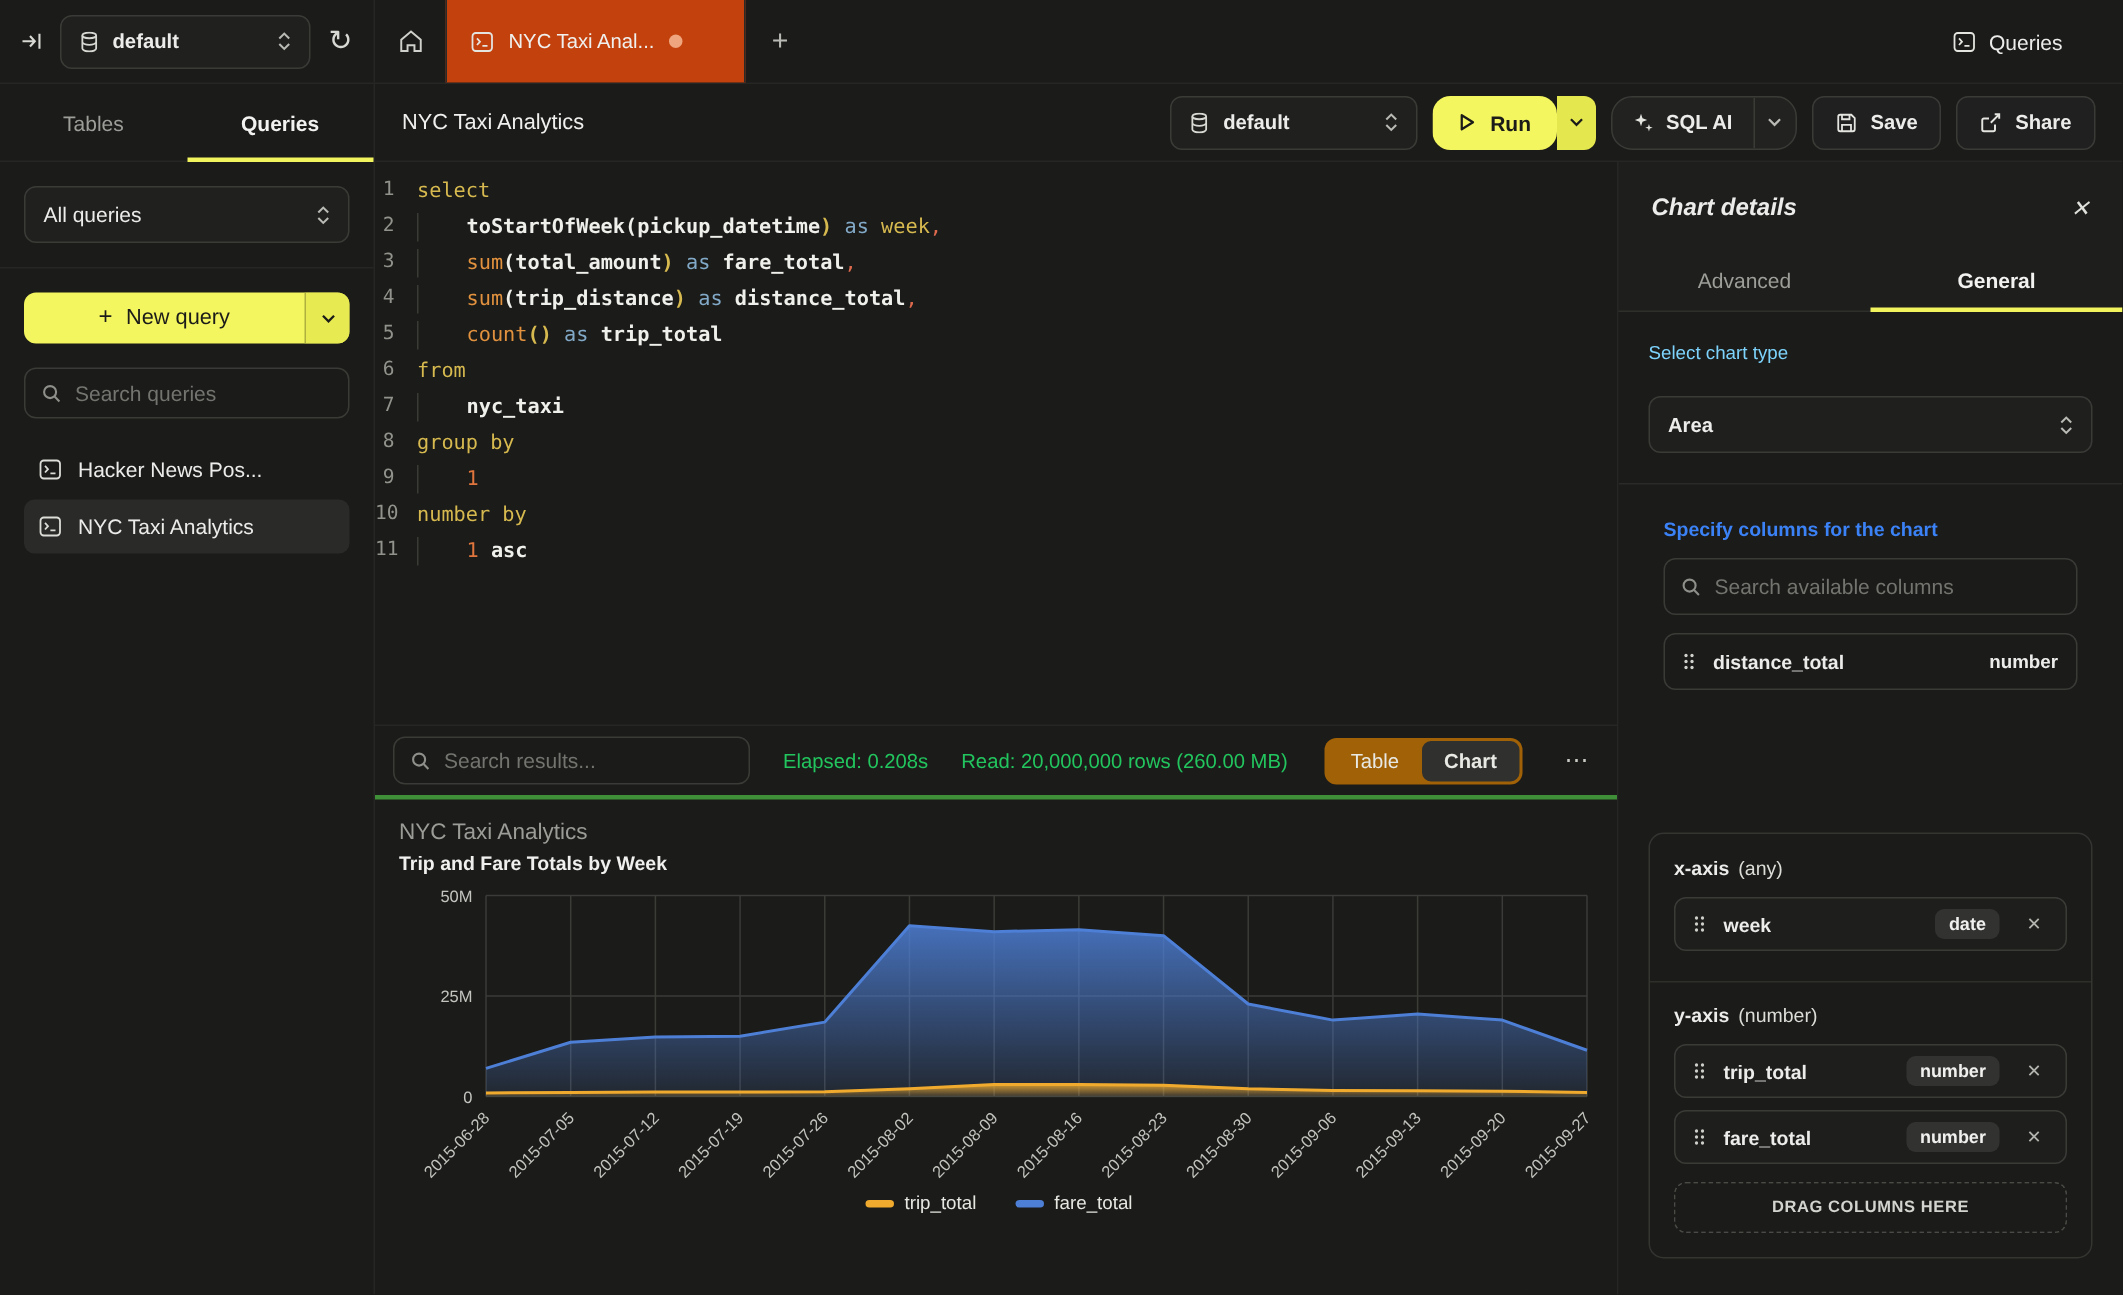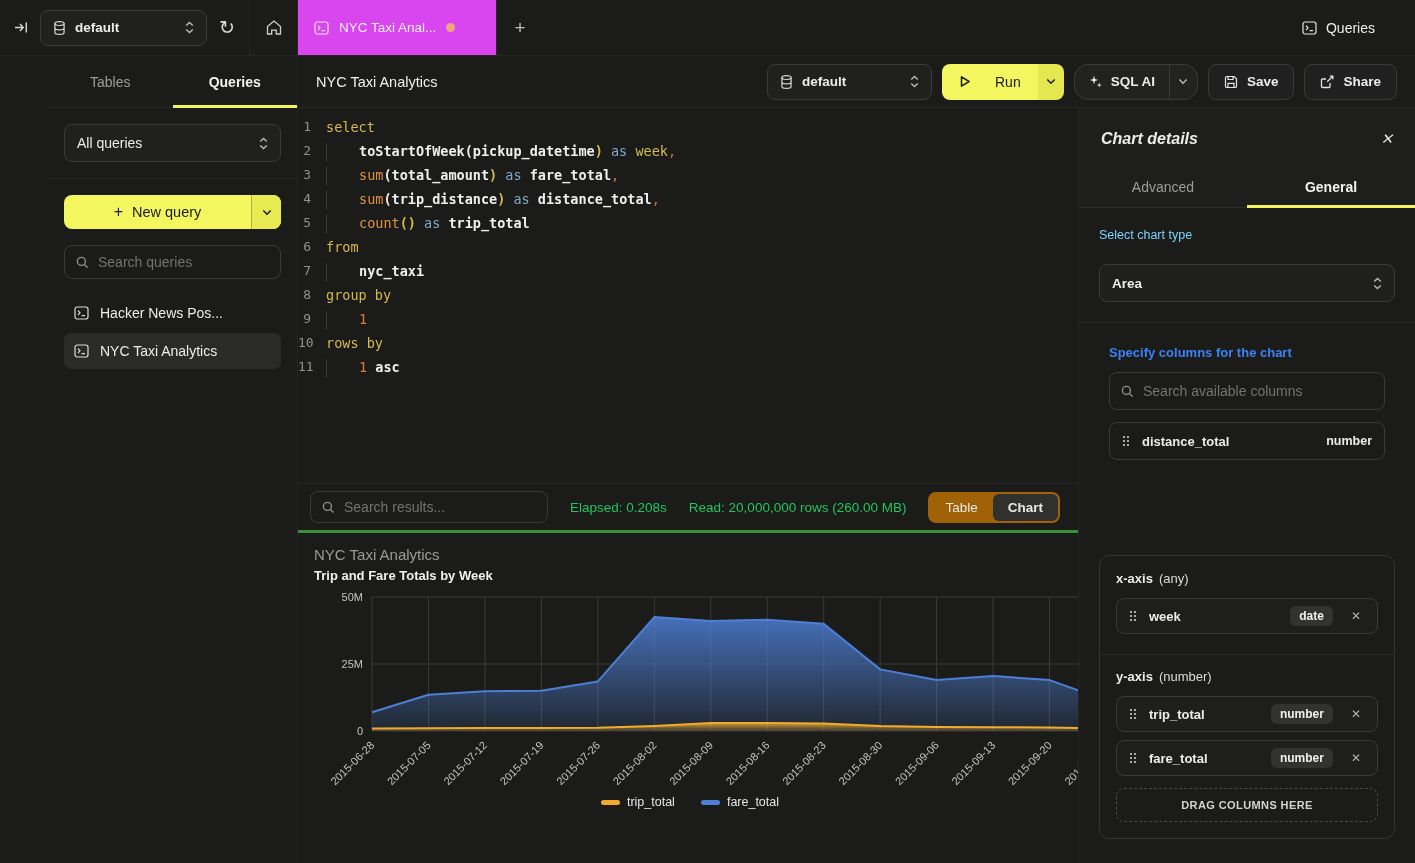--- a/index.html
+++ b/index.html
@@ -18,31 +18,31 @@
   .refresh-btn { font-size:19px; line-height:1; }
   .select {
     display:flex; align-items:center; gap:9px; border:1px solid #3a3a37; border-radius:8px;
     background:#20201e; padding:0 12px; height:36px; cursor:pointer;
   }
   .select .sel-label { font-weight:600; font-size:13.5px; }
   .topbar .select { flex:1; }
   .tabstrip { flex:1; display:flex; align-items:stretch; }
   .home-tab { width:47px; display:flex; align-items:center; justify-content:center; cursor:pointer; color:#cfcfcb; }
   .query-tab {
-    display:flex; align-items:center; gap:10px; padding:13px 16px; background:#d946ef;
+    display:flex; align-items:center; gap:10px; padding:13px 16px; background:#c2410c;
     border-left:1px solid #2a2a28; border-right:1px solid #2a2a28; cursor:pointer; min-width:200px;
   }
   .query-tab .tab-label { font-size:13.5px; color:#f0f0ee; }
   .dirty-dot { width:9px; height:9px; border-radius:50%; background:#efa57e; }
   .new-tab-btn { width:46px; display:flex; align-items:center; justify-content:center; color:#b9b9b5; font-size:19px; cursor:pointer; }
   .topbar-right { display:flex; align-items:center; gap:9px; padding:0 40px 0 20px; color:#ececea; cursor:pointer; }
   .topbar-right span { font-size:14px; }
 
   
-  .frame { display:flex; height:807px;padding-left:48px; }
+  .frame { display:flex; height:807px; }
 
   
   .sidebar { width:250px; flex:none; border-right:1px solid #262624; display:flex; flex-direction:column; }
   .side-tabs { height:52px; display:flex; border-bottom:1px solid #262624; flex:none; }
   .side-tab, .panel-tab {
     flex:1; display:flex; align-items:center; justify-content:center; color:#9d9d99;
     font-size:14px; cursor:pointer; position:relative;
   }
   .side-tab.active, .panel-tab.active { color:#f2f2f0; font-weight:600; }
   .side-tab.active::after, .panel-tab.active::after {
@@ -75,21 +75,21 @@
   }
   .query-item.selected { background:#2a2a28; }
   .query-item .icon { color:#dcdcd8; }
 
   
   .main { flex:1; display:flex; flex-direction:column; min-width:0; }
   .toolbar { height:52px; flex:none; display:flex; align-items:center; padding:0 18px; gap:10px; border-bottom:1px solid #262624; }
   .doc-title { font-size:14.5px; color:#f0f0ee; margin-right:auto; }
   .tb-select { height:36px; width:165px; }
   .run-btn { display:flex; align-items:stretch; height:36px; border-radius:8px; overflow:hidden; cursor:pointer; color:#1b1b19; }
-  .run-main { display:flex; align-items:center; gap:24px; padding:0 17px; background:#f3f65e; font-weight:400; font-size:14px; }
+  .run-main { display:flex; align-items:center; gap:9px; padding:0 17px; background:#f3f65e; font-weight:700; font-size:14px;border-radius:12px; }
   .run-caret { width:26px; display:flex; align-items:center; justify-content:center; background:#e4e74e; color:#1b1b19; }
   .dark-split-btn { display:flex; align-items:stretch; height:36px; border:1px solid #3a3a37; border-radius:14px; overflow:hidden; cursor:pointer; background:#222220; }
   .dark-split-main { display:flex; align-items:center; gap:9px; padding:0 14px; font-weight:600; font-size:13.5px; }
   .dark-split-caret { width:28px; display:flex; align-items:center; justify-content:center; border-left:1px solid #3a3a37; color:#b9b9b5; }
   .ghost-btn {
     display:flex; align-items:center; gap:9px; height:36px; padding:0 15px; border:1px solid #3a3a37;
     border-radius:8px; background:#202020; font-weight:600; font-size:13.5px; cursor:pointer;
   }
 
   .work-row { flex:1; display:flex; min-height:0; }
@@ -391,21 +391,21 @@
               <div class="code-line">
                 <span class="ln">8</span>
                 <span class="code"><span class="tok-kw">group by</span></span>
               </div>
               <div class="code-line">
                 <span class="ln">9</span>
                 <span class="code"><span class="tok-ind"></span><span class="tok-num">1</span></span>
               </div>
               <div class="code-line">
                 <span class="ln">10</span>
-                <span class="code"><span class="tok-kw">rows by</span></span>
+                <span class="code"><span class="tok-kw">number by</span></span>
               </div>
               <div class="code-line">
                 <span class="ln">11</span>
                 <span class="code"><span class="tok-ind"></span><span class="tok-num">1</span><span class="tok-idb"> asc</span></span>
               </div>
             </div>
         </div>
 
         <div class="results-bar">
           <div class="search-box results-search">

